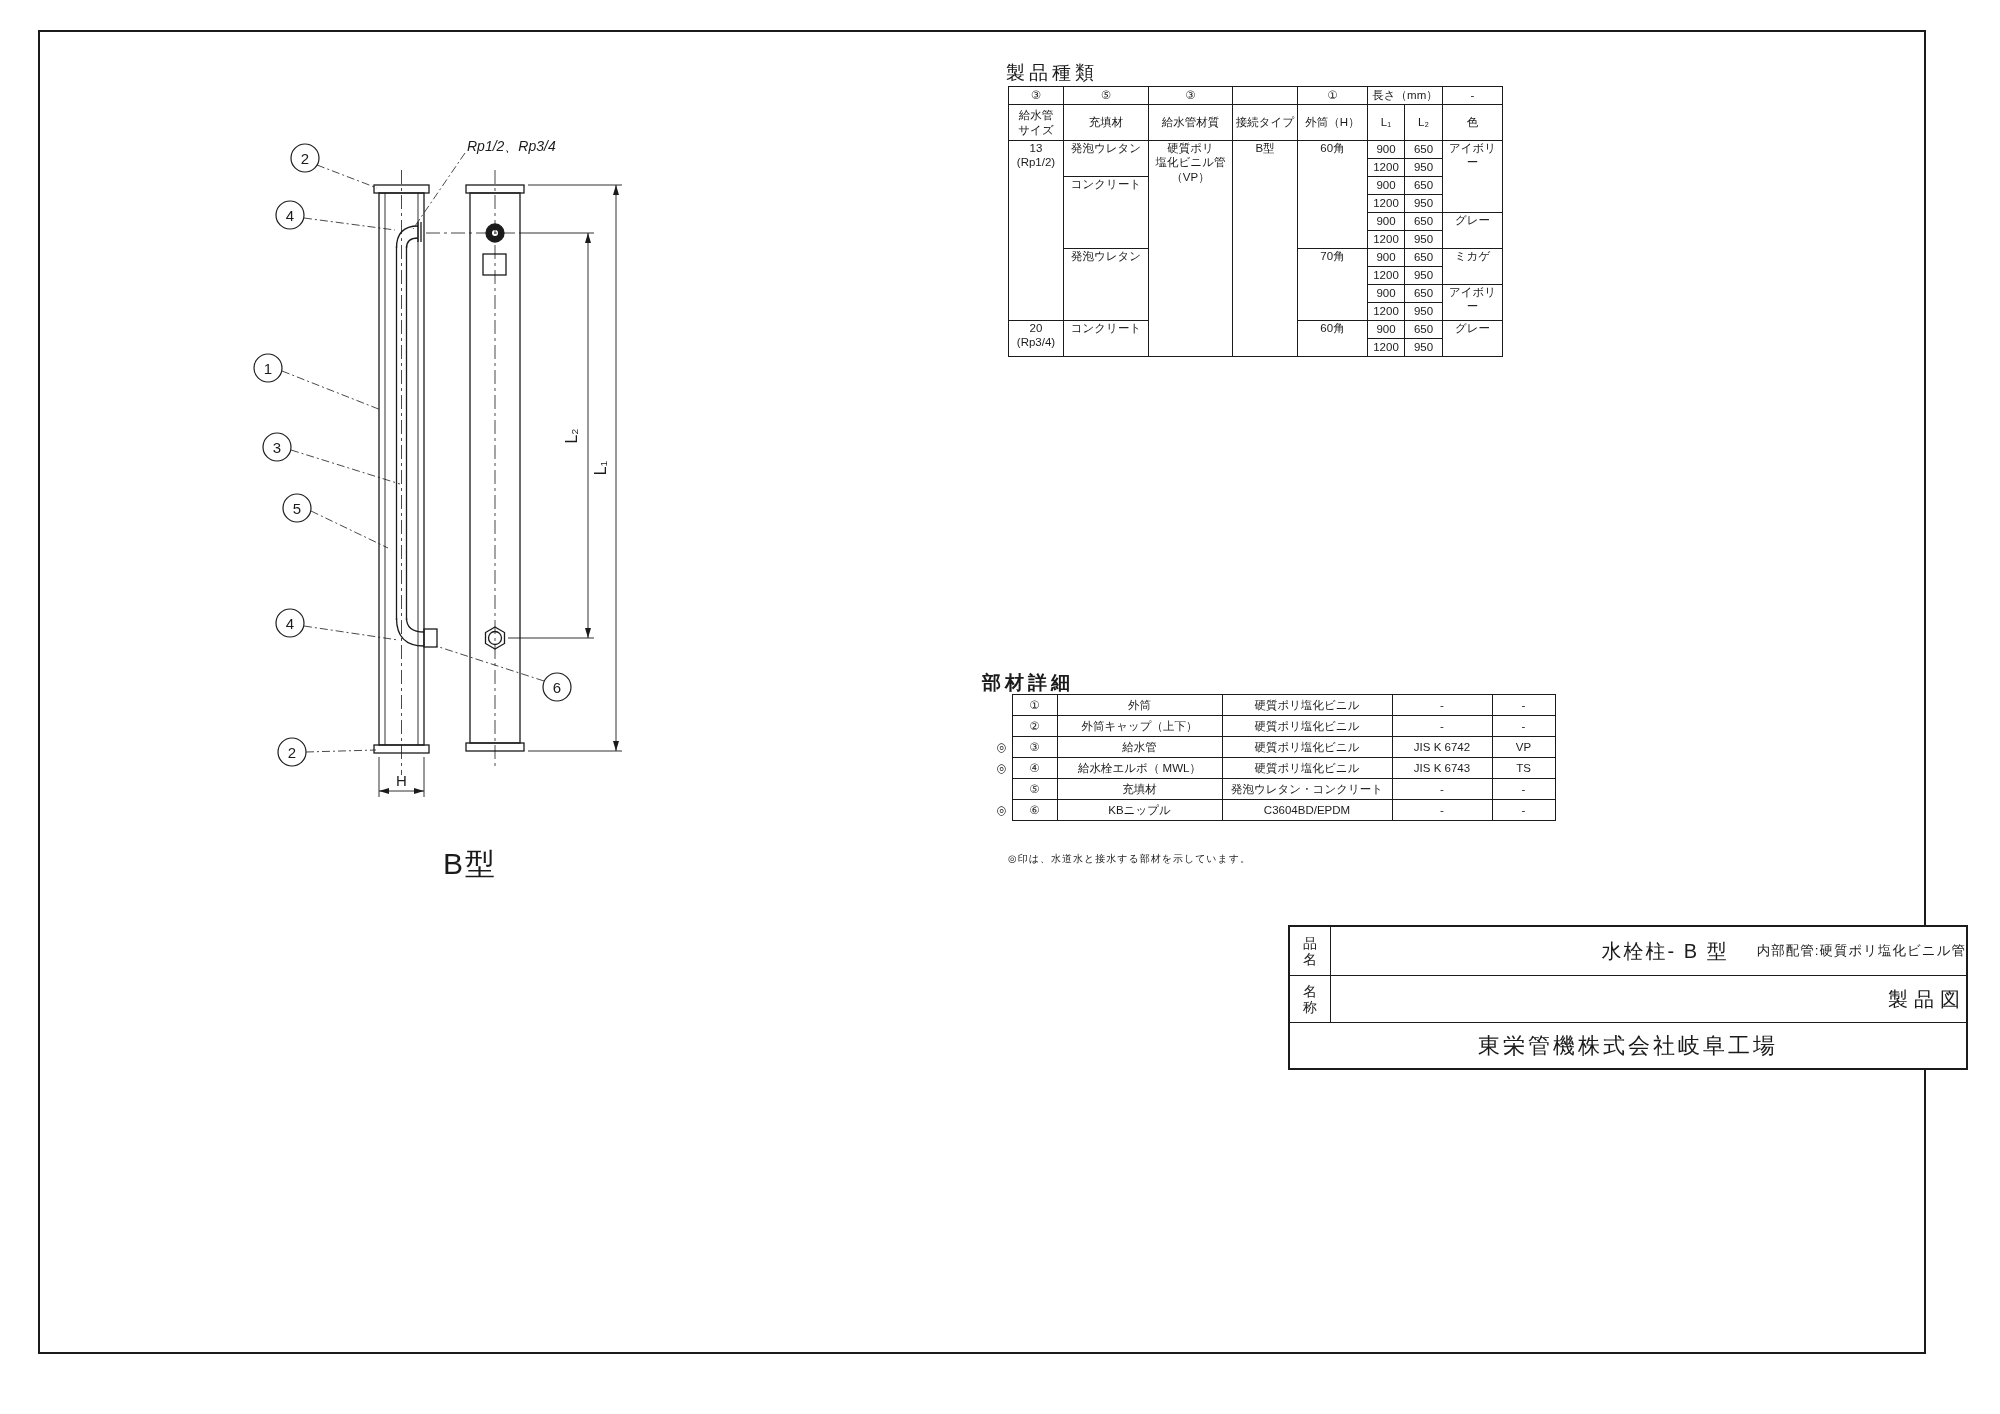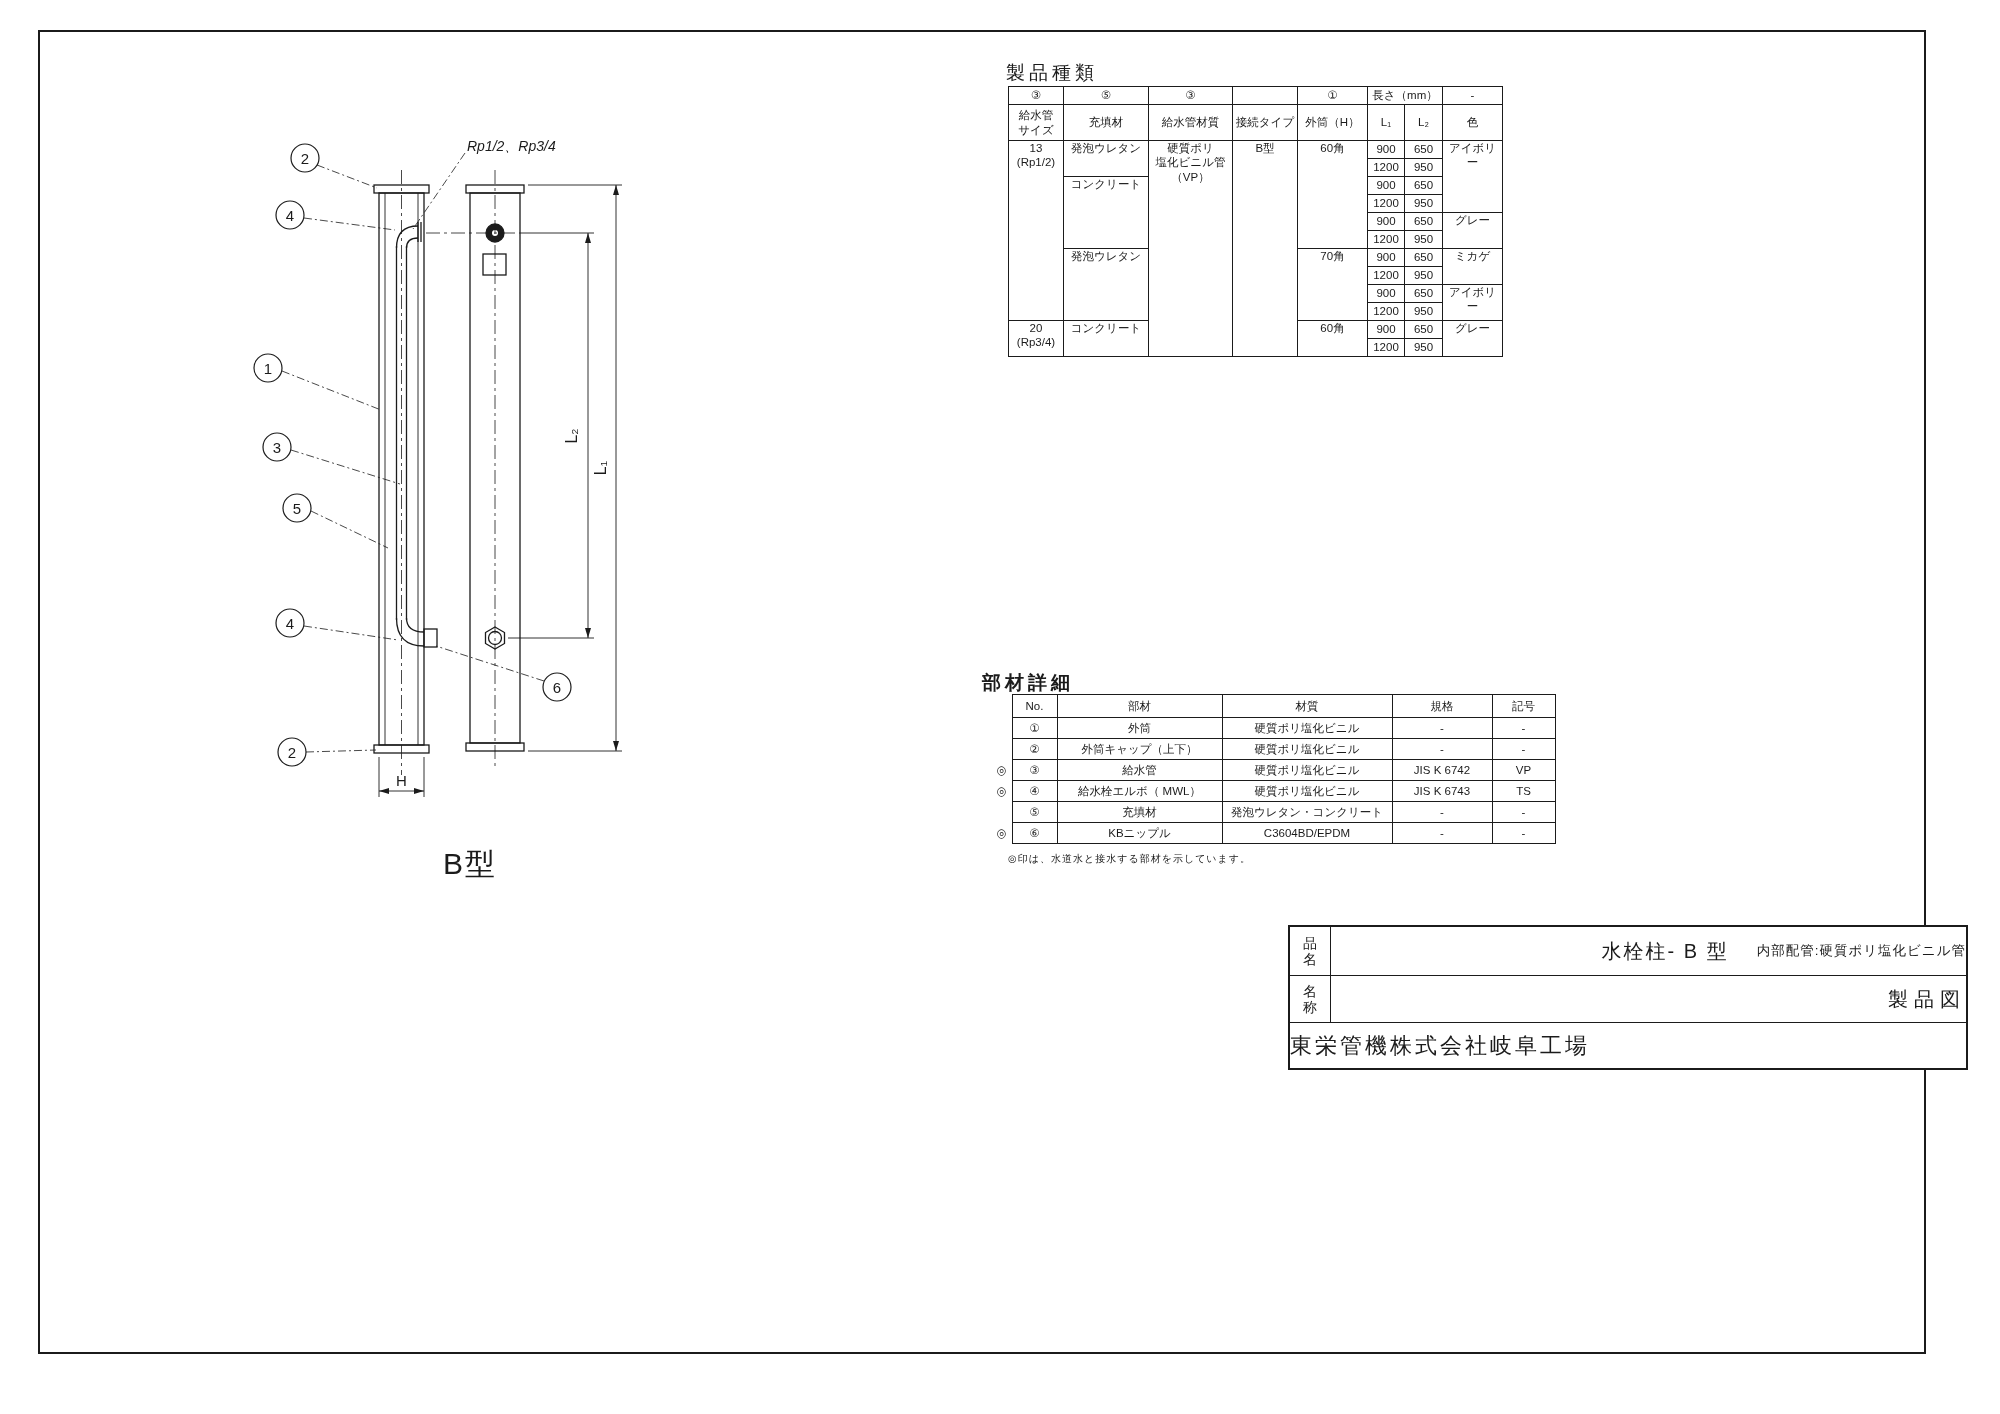--- a/index.html
+++ b/index.html
@@ -38,21 +38,21 @@
     width:40px;border-right:1px solid #1b1b1b;display:flex;align-items:center;justify-content:center;
     font-size:14px;line-height:1.15;white-space:pre-line;text-align:center;
   }
   .tb-content{flex:1;display:flex;align-items:center;justify-content:flex-end;}
   .tb-r1{height:48px;}
   .tb-r2{height:46px;}
   .tb-r3{height:45px;justify-content:center;}
   .tb-name1{font-size:20px;letter-spacing:2px;}
   .tb-name2{font-size:13.5px;letter-spacing:1px;padding-left:28px;}
   .tb-value{font-size:20px;letter-spacing:6px;}
-  .tb-company{width:100%;text-align:left;font-size:22px;letter-spacing:3px;align-self:center;}
+  .tb-company{width:100%;text-align:center;font-size:22px;letter-spacing:3px;align-self:center;}
 </style>
 </head>
 <body>
 
 <div class="sheet">
   <div class="frame"></div>
 
   <svg width="2000" height="1414" viewBox="0 0 2000 1414">
     <g stroke="#1b1b1b" stroke-width="1.3" fill="none">
 
@@ -278,28 +278,20 @@
   <table class="tech bt" style="left:992px;top:694px;width:563px;">
     <colgroup>
       <col style="width:20px">
         <col style="width:45px">
         <col style="width:165px">
       <col style="width:170px">
         <col style="width:100px">
         <col style="width:63px">
     </colgroup>
     <tbody>
-        <tr>
-      <th class="mark-cell"></th>
-      <th>No.</th>
-      <th>部材</th>
-      <th>材質</th>
-      <th>規格</th>
-      <th>記号</th>
-    </tr>
     <tr>
       <td class="mark-cell"></td>
       <td>①</td>
       <td class="pname">外筒</td>
       <td class="pmat">硬質ポリ塩化ビニル</td>
       <td>-</td>
       <td>-</td>
     </tr>
     <tr>
       <td class="mark-cell"></td>

